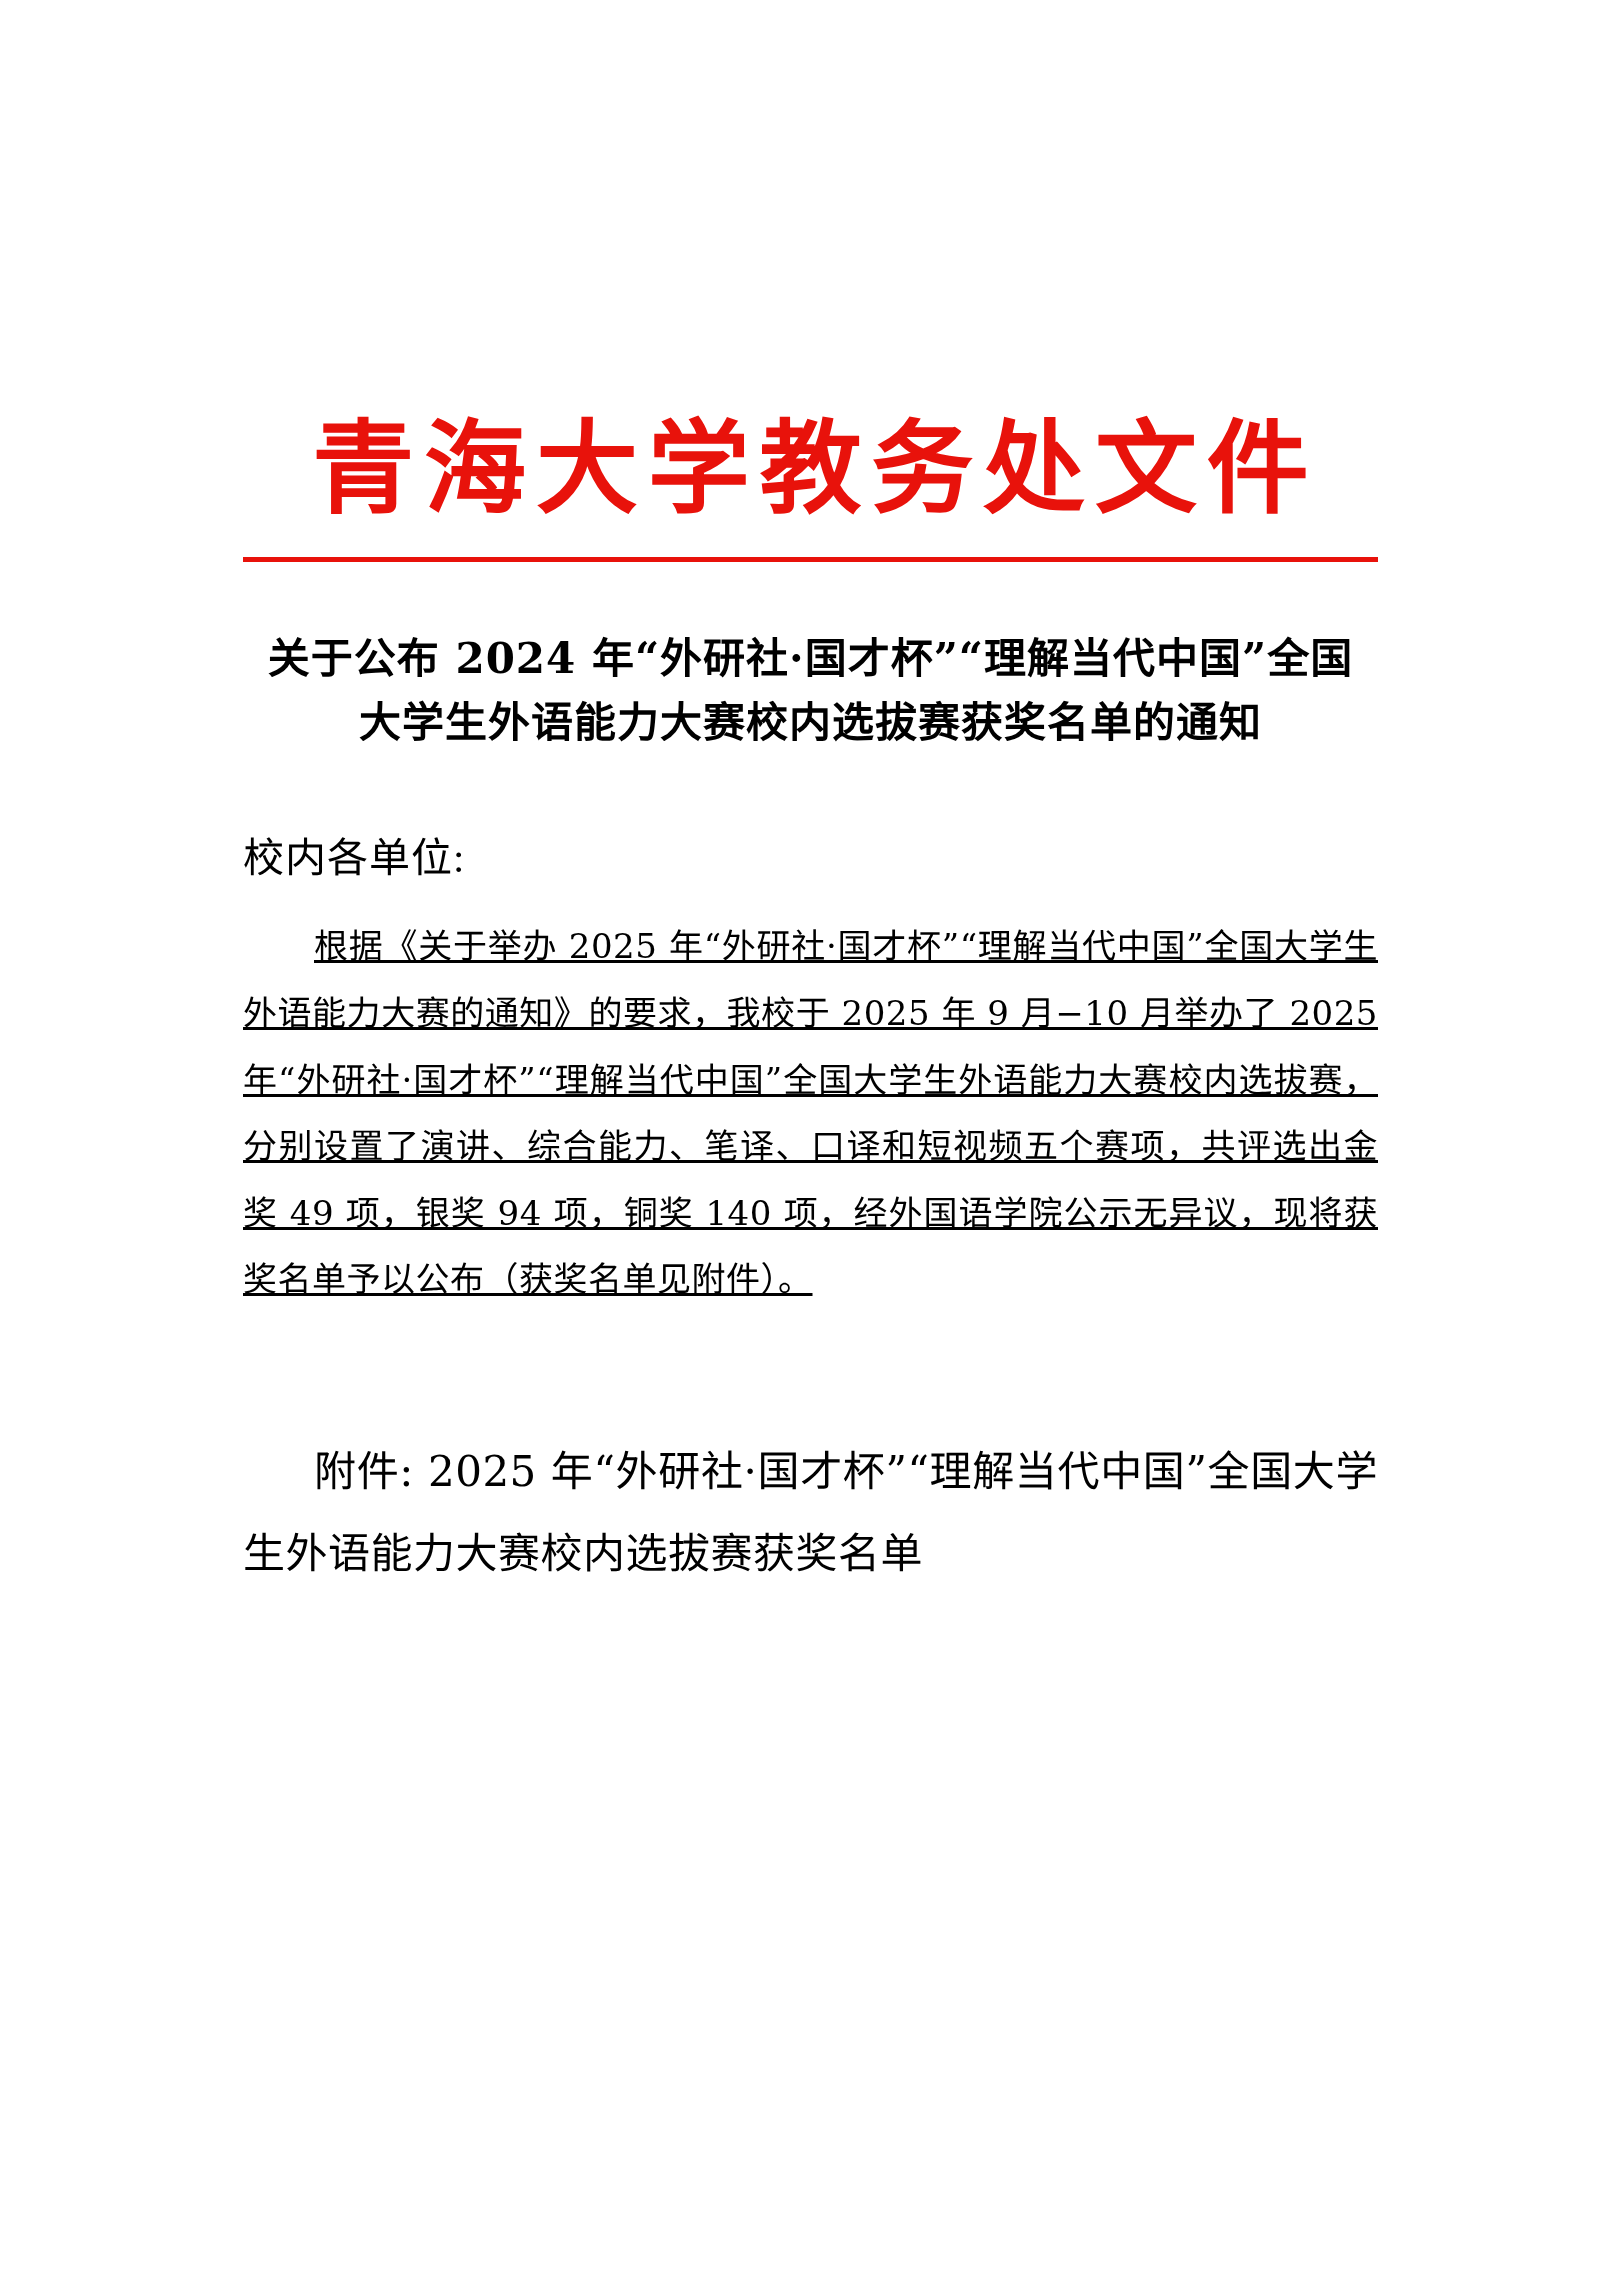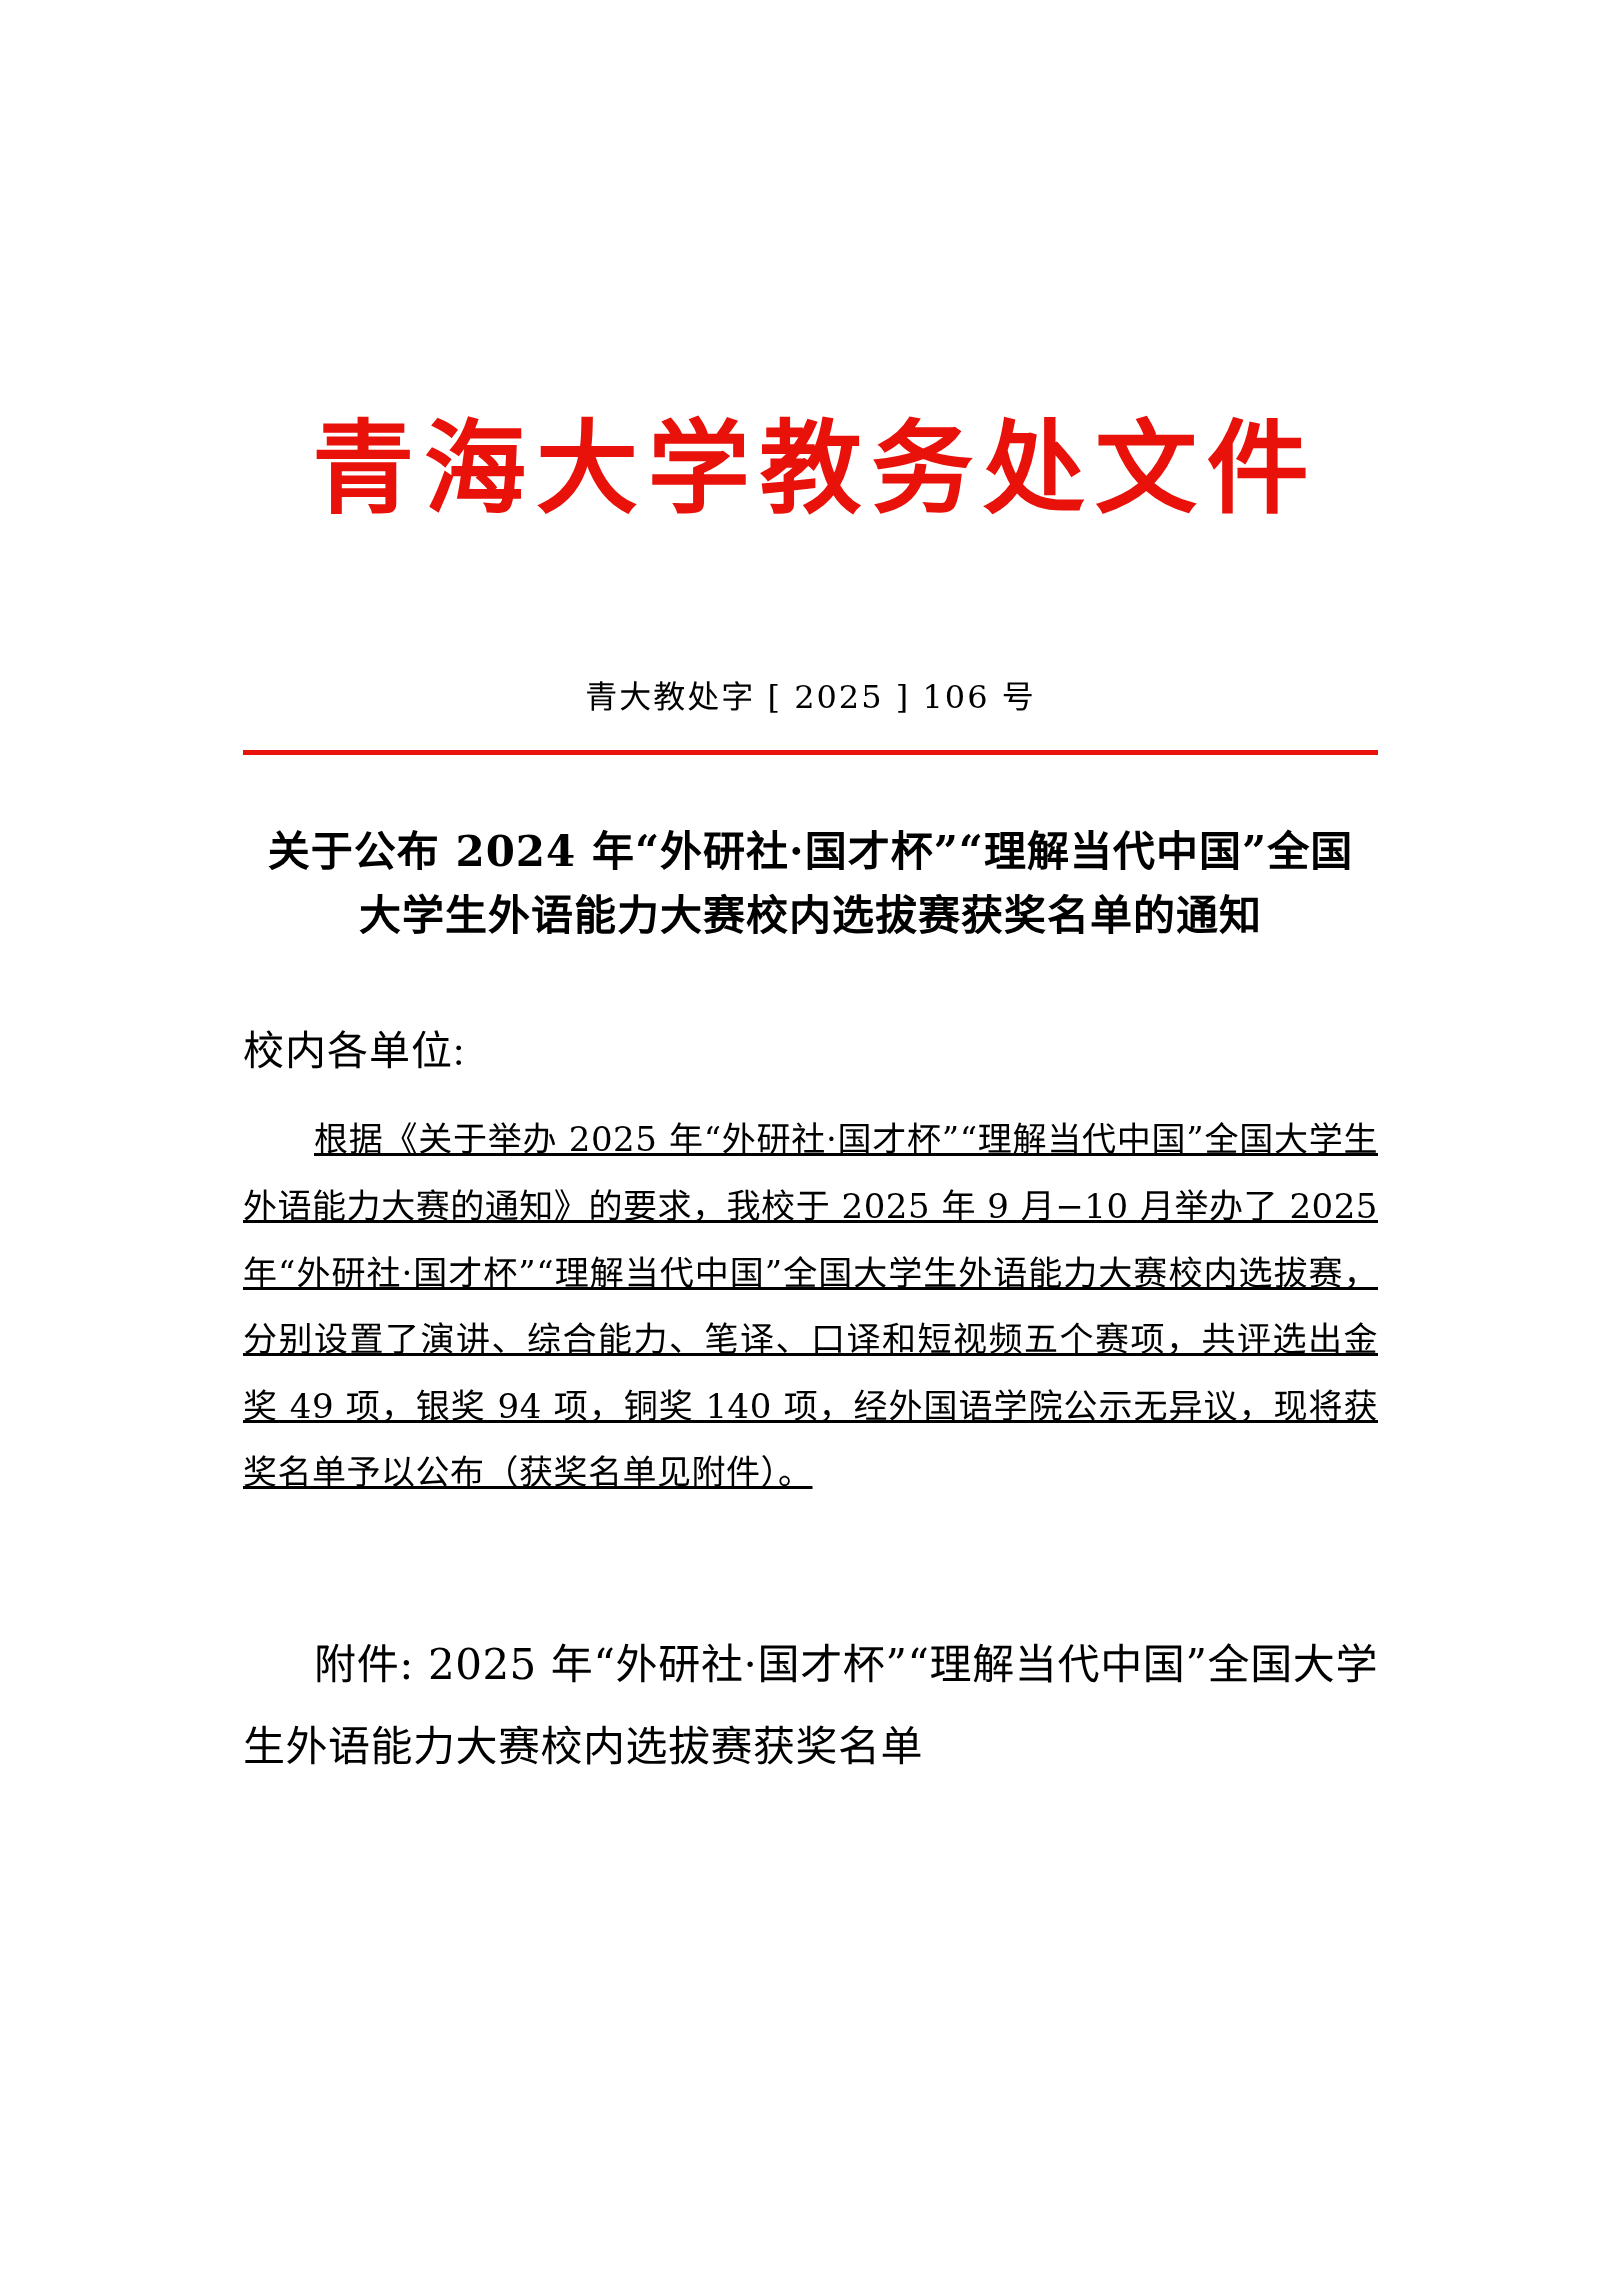--- a/index.html
+++ b/index.html
@@ -98,21 +98,20 @@
 </style>
 </head>
 <body>
 
 <div class="page">
 
   <div class="masthead">
     <div class="masthead-title">青海大学教务处文件</div>
   </div>
 
-  <div class="doc-number">青大教处字 [ 2025 ] 106 号</div>
 
   <div class="red-rule"></div>
 
   <div class="doc-title">关于公布 2024 年“外研社·国才杯”“理解当代中国”全国大学生外语能力大赛校内选拔赛获奖名单的通知</div>
 
   <div class="salutation">校内各单位:</div>
 
   <div class="body-para">根据《关于举办 2025 年“外研社·国才杯”“理解当代中国”全国大学生外语能力大赛的通知》的要求，我校于 2025 年 9 月−10 月举办了 2025 年“外研社·国才杯”“理解当代中国”全国大学生外语能力大赛校内选拔赛，分别设置了演讲、综合能力、笔译、口译和短视频五个赛项，共评选出金奖 49 项，银奖 94 项，铜奖 140 项，经外国语学院公示无异议，现将获奖名单予以公布（获奖名单见附件）。</div>
 
   <div class="attachment">附件: 2025 年“外研社·国才杯”“理解当代中国”全国大学生外语能力大赛校内选拔赛获奖名单</div>

